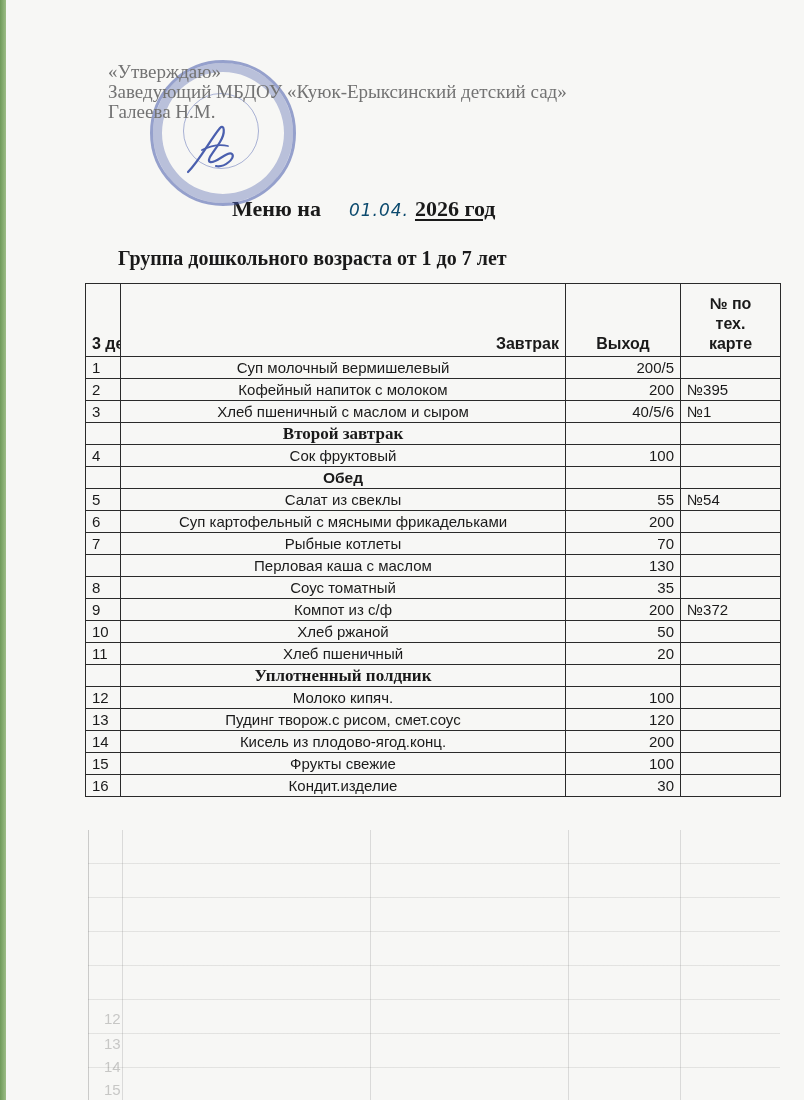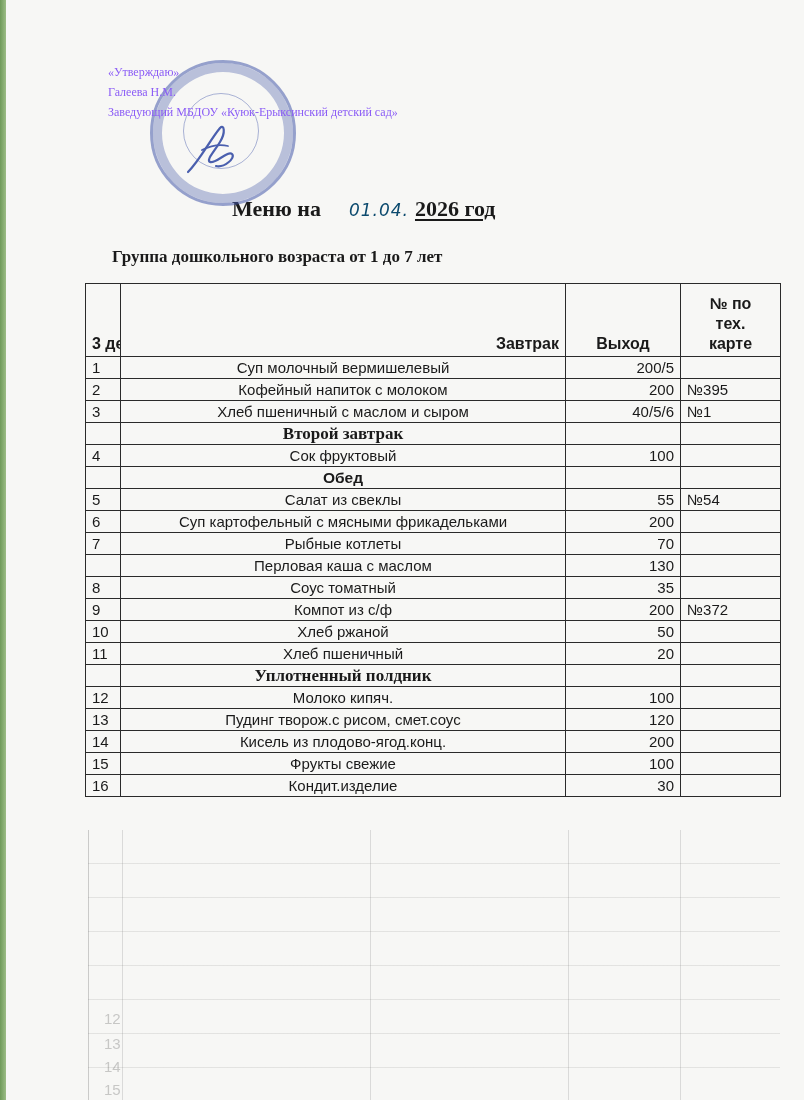--- a/index.html
+++ b/index.html
@@ -9,22 +9,22 @@
       position: relative;
       font-family: "Liberation Sans", sans-serif;
       color: #1a1a1a;
     }
     .edge-strip {
       position: absolute; left: 0; top: 0; width: 6px; height: 1100px;
       background: linear-gradient(to right, #6f9a5a, #9cbd86);
     }
     .approval {
       position: absolute; left: 108px; top: 62px;
-      font-family: "Liberation Serif", serif; font-size: 12px; line-height: 20px;
-      color: #8b5cf6; z-index: 2;
+      font-family: "Liberation Serif", serif; font-size: 19px; line-height: 20px;
+      color: #737373; z-index: 2;
     }
     .approval div { white-space: nowrap; }
     .stamp {
       position: absolute; left: 150px; top: 60px; width: 140px; height: 140px;
       border-radius: 50%;
       border: 3px solid rgba(70, 90, 170, 0.55);
       box-shadow: inset 0 0 0 6px rgba(255,255,255,0), inset 0 0 0 9px rgba(70, 90, 170, 0.35);
       z-index: 1;
     }
     .stamp-inner {
@@ -38,22 +38,22 @@
       position: absolute; top: 196px; left: 232px;
       font-family: "Liberation Serif", serif; font-weight: bold; font-size: 22px;
       white-space: nowrap;
     }
     .title-row .date-hand {
       font-family: "DejaVu Sans", sans-serif; font-weight: normal; font-style: italic;
       color: #0c4a6e; font-size: 17px; margin: 0 6px 0 28px; letter-spacing: 1px;
     }
     .title-row .year { text-decoration: underline; text-underline-offset: 3px; }
     .group-title {
-      position: absolute; top: 247px; left: 112px;
-      font-family: "Liberation Serif", serif; font-weight: bold; font-size: 17px;
+      position: absolute; top: 247px; left: 118px;
+      font-family: "Liberation Serif", serif; font-weight: bold; font-size: 20px;
       white-space: nowrap;
     }
     table.menu {
       position: absolute; left: 85px; top: 283px; width: 695px;
       border-collapse: collapse; table-layout: fixed;
       font-size: 15px;
     }
     table.menu td, table.menu th {
       border: 1.3px solid #2a2a2a; padding: 0 6px; height: 21px; line-height: 20px;
       white-space: nowrap; overflow: hidden;
@@ -94,22 +94,22 @@
   <div class="stamp-inner"></div>
 </div>
 
 <svg class="signature" width="70" height="60" viewBox="0 0 70 60">
   <path d="M8 52 C 20 40, 30 20, 40 8 C 44 4, 46 12, 40 22 C 34 32, 26 40, 30 42 C 36 44, 48 30, 52 34 C 56 38, 44 48, 36 46" fill="none" stroke="#4a5fae" stroke-width="2.2" stroke-linecap="round"></path>
   <path d="M22 30 C 30 26, 40 24, 48 26" fill="none" stroke="#4a5fae" stroke-width="1.8" stroke-linecap="round"></path>
 </svg>
 
 <div class="approval">
   <div>«Утверждаю»</div>
+  <div>Заведующий МБДОУ  «Куюк-Ерыксинский детский сад»</div>
   <div>Галеева Н.М.</div>
-  <div>Заведующий МБДОУ  «Куюк-Ерыксинский детский сад»</div>
 </div>
 
 <div class="title-row">
   <span>Меню на</span><span class="date-hand">01.04.</span><span class="year">2026 год</span>
 </div>
 
 <div class="group-title">Группа дошкольного возраста от 1 до 7 лет</div>
 
 <table class="menu">
   <colgroup>

